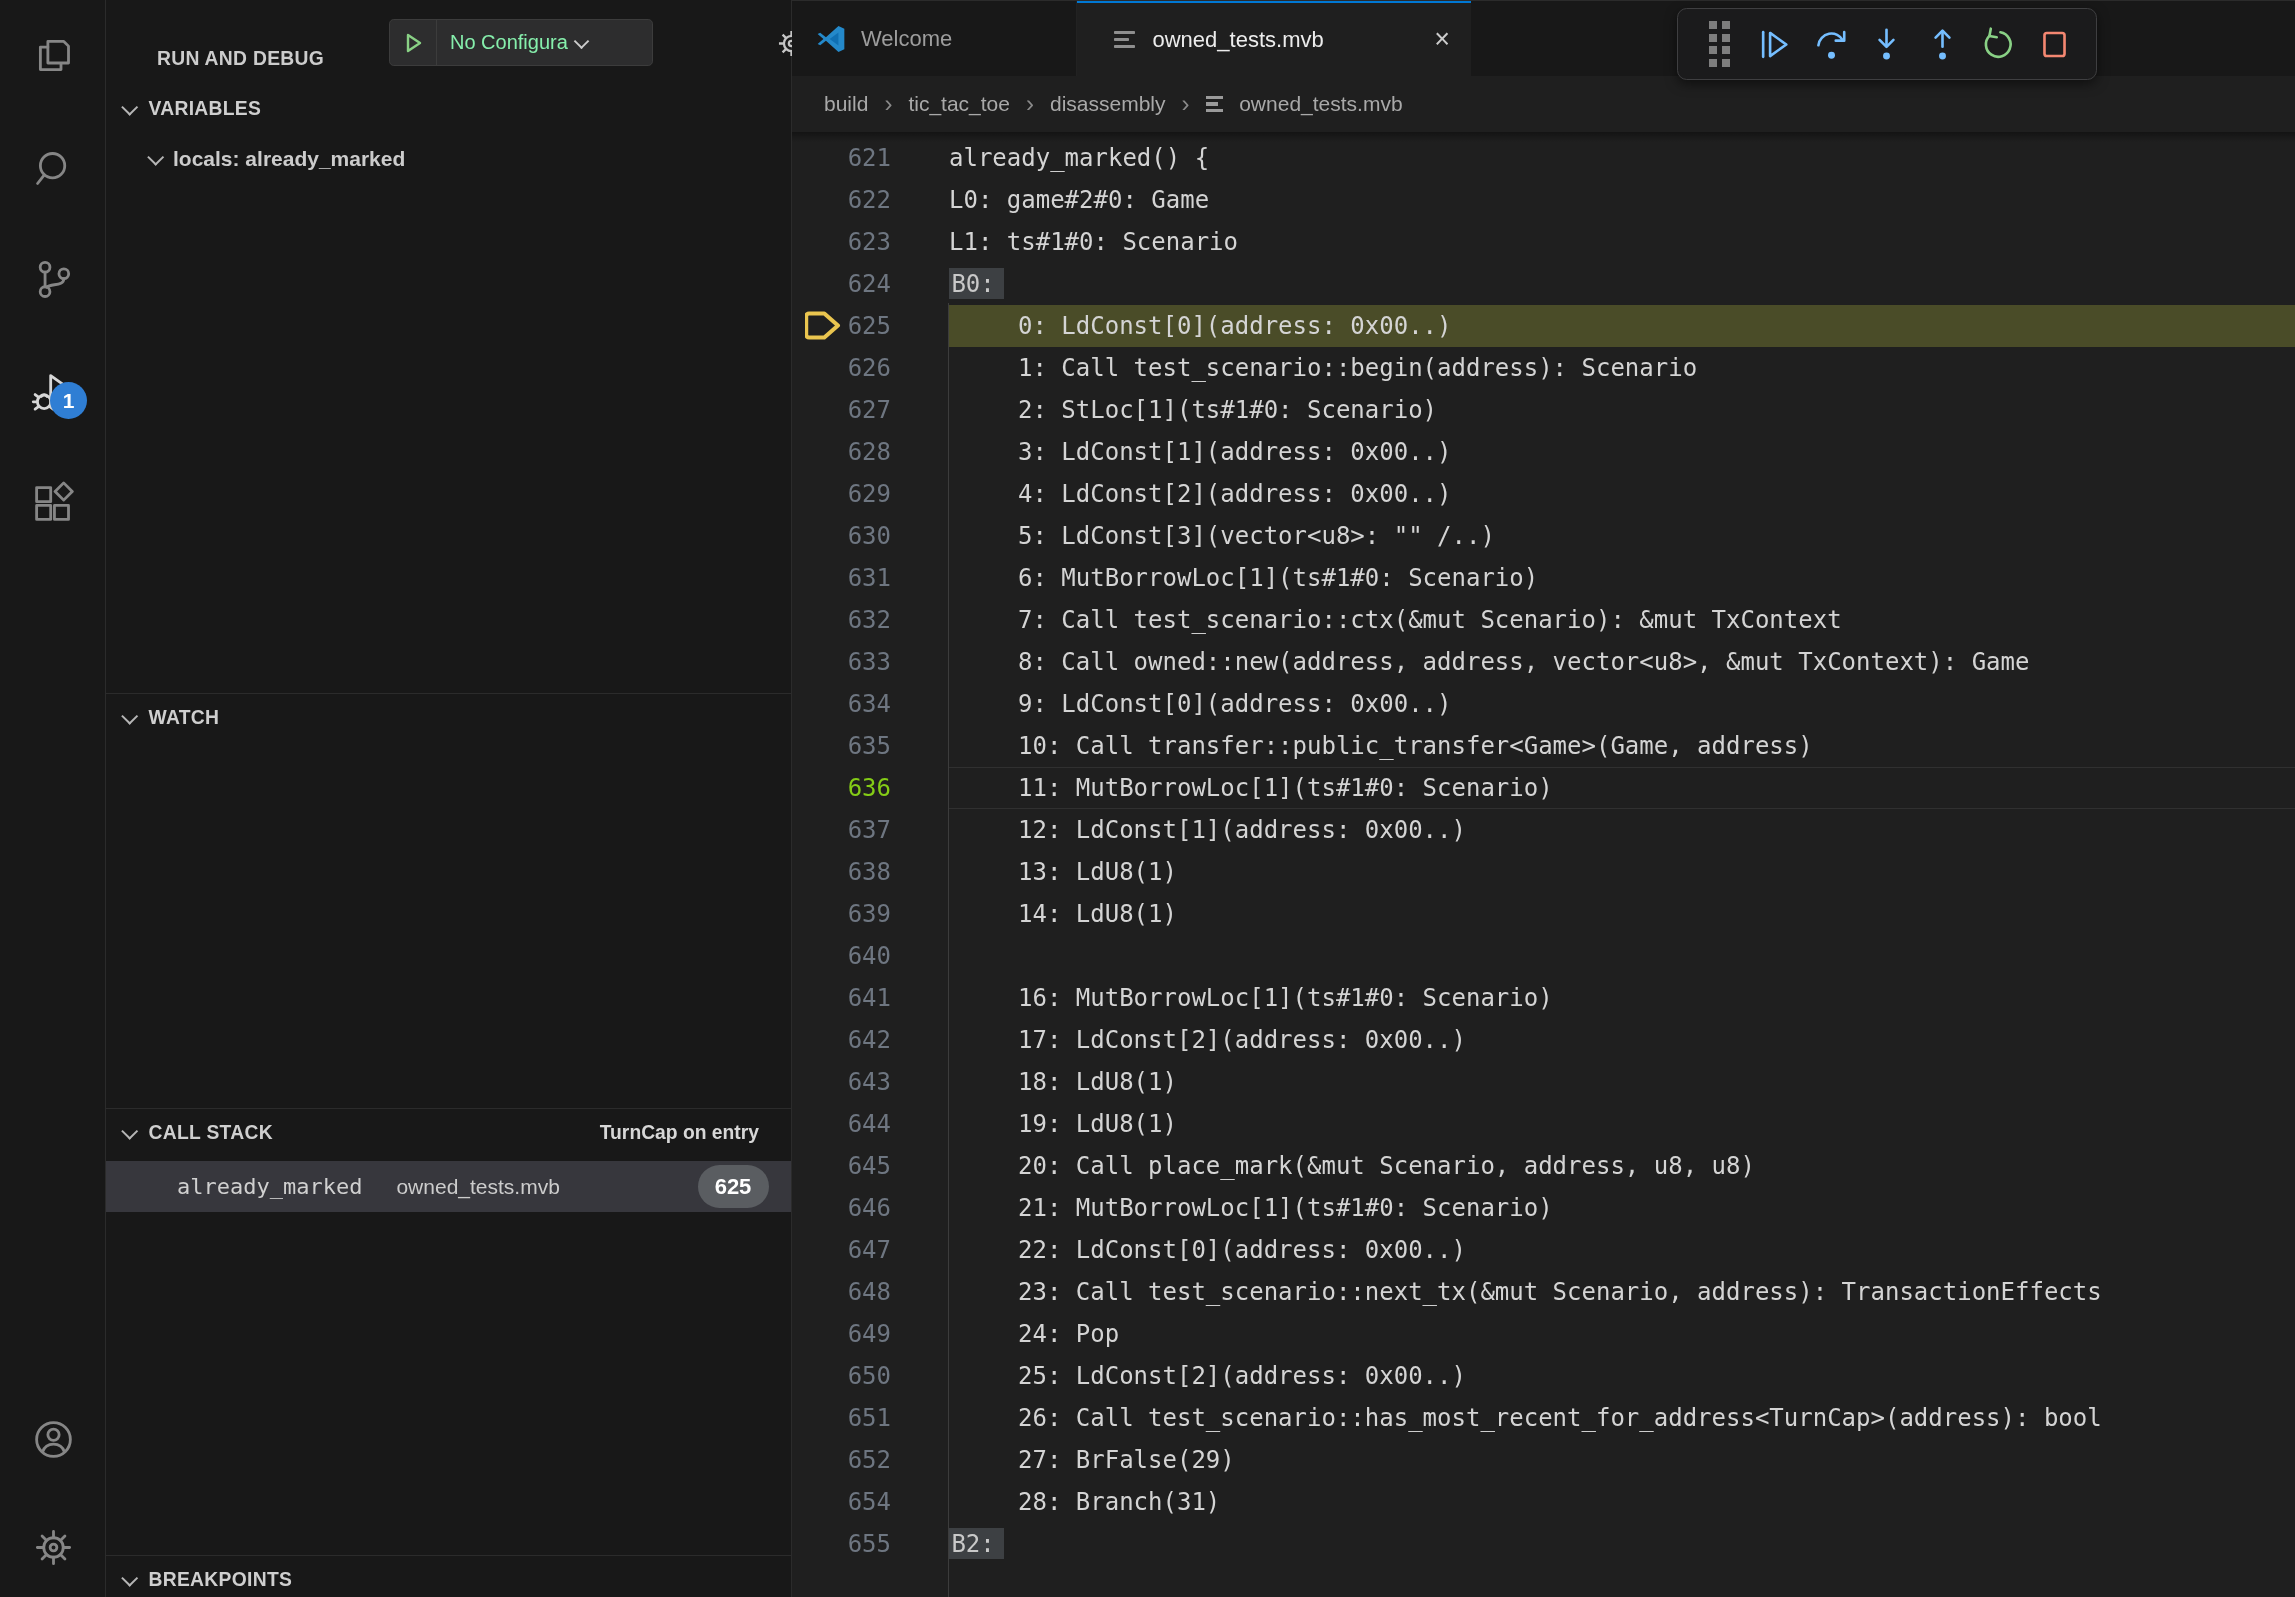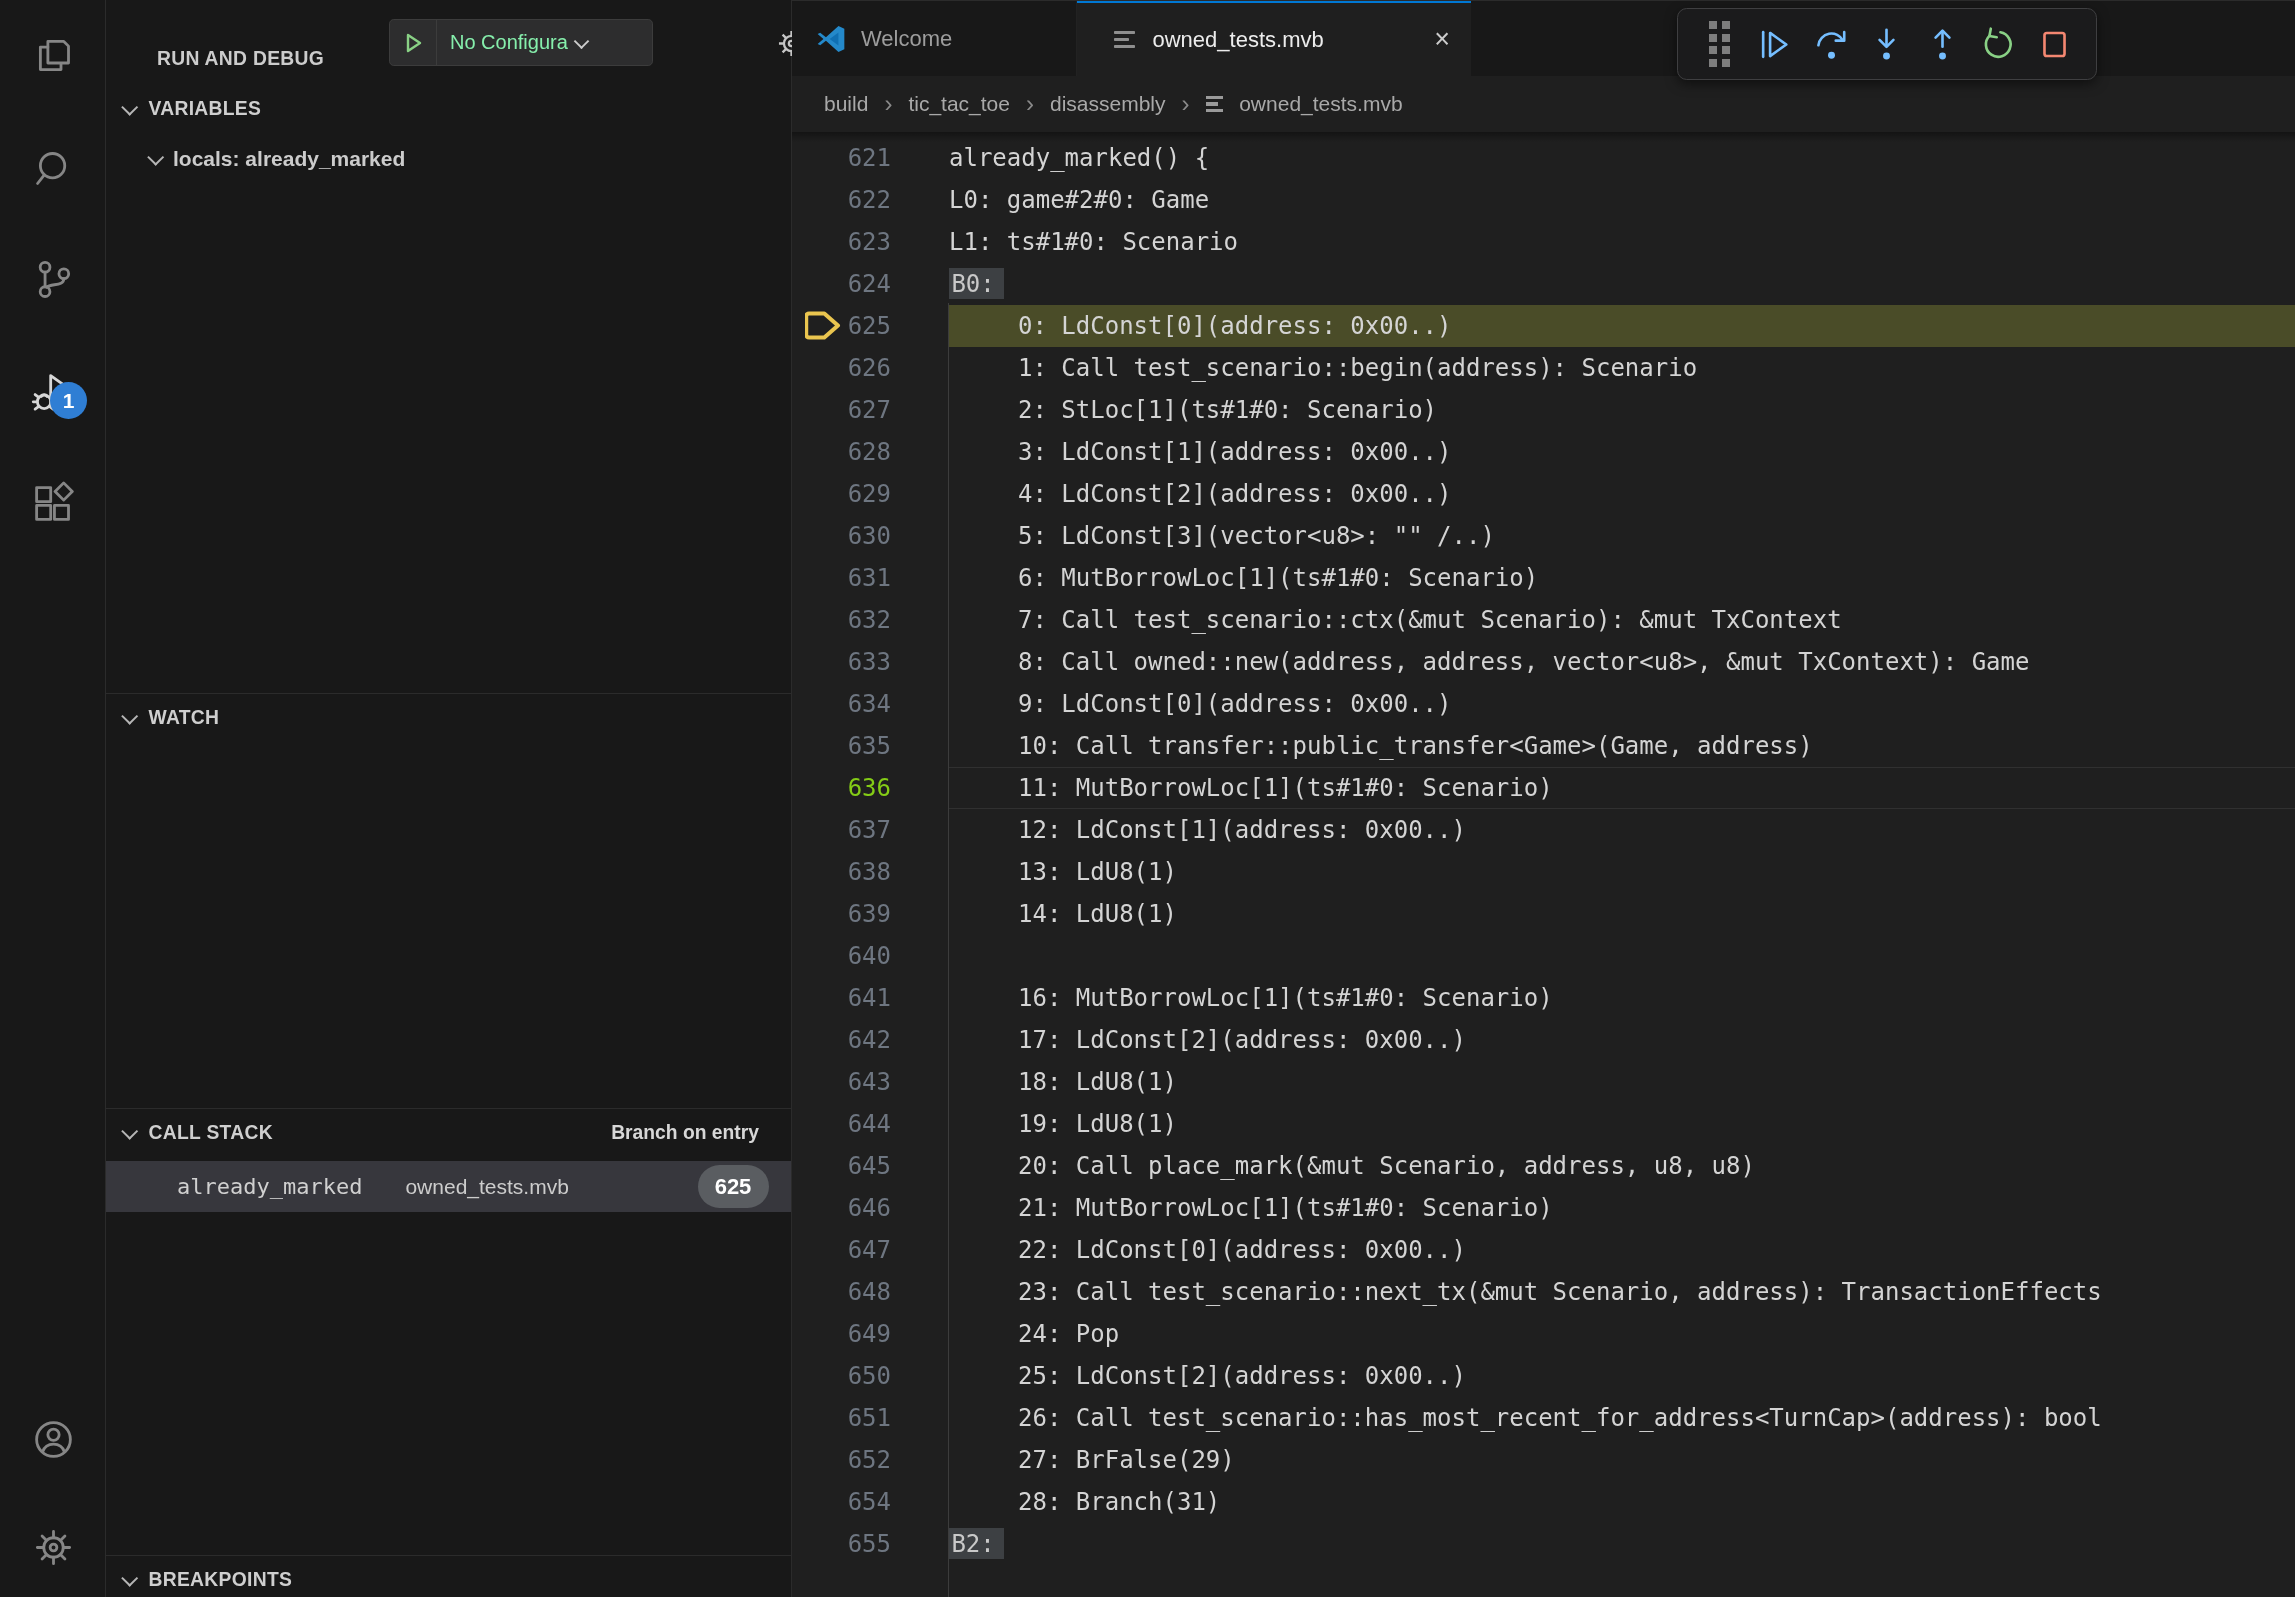--- a/index.html
+++ b/index.html
@@ -57,21 +57,21 @@
   .divider { position:absolute; left:0; width:100%; height:0.8px; background:#2b2b2b; }
 
   .vars-hdr { top:85px; }
   .locals-row { top:135px; height:48px; padding-left:42px; gap:13px; cursor:pointer; }
   .locals-row .label { font-size:21px; font-weight:600; color:#cccccc; }
 
   .watch-div { top:693px; } .watch-hdr { top:694px; }
   .cs-div { top:1108px; } .cs-hdr { top:1109px; }
   .cs-status { position:absolute; right:32px; font-size:19.3px; font-weight:700; color:#d7d7d7; }
   .cs-frame { top:1161px; height:51px; background:#37373d; padding-left:71px;
-    gap:43px; cursor:pointer; }
+    gap:34px; cursor:pointer; }
   .cs-frame .fname { font-family:"DejaVu Sans Mono", monospace; font-size:22px; color:#d0d0d0; }
   .cs-frame .ffile { font-size:21px; color:#cccccc; }
   .cs-line-badge { position:absolute; right:22.5px; top:4px; height:43px; min-width:71px;
     border-radius:22px; background:#5a5d61; color:#ffffff; font-size:22px; font-weight:700;
     display:flex; align-items:center; justify-content:center; padding:0 14.5px; }
   .bp-div { top:1555px; } .bp-hdr { top:1556px; }
 
   
   .editor-group { flex:1; height:100%; display:flex; flex-direction:column; background:#1f1f1f; }
 
@@ -230,21 +230,21 @@
     <div class="divider watch-div"></div>
     <div class="sb-row section-hdr watch-hdr">
       <span class="chev"></span>
       <span class="label">WATCH</span>
     </div>
 
     <div class="divider cs-div"></div>
     <div class="sb-row section-hdr cs-hdr">
       <span class="chev"></span>
       <span class="label">CALL STACK</span>
-      <span class="cs-status">Branch on entry</span>
+      <span class="cs-status">TurnCap on entry</span>
     </div>
     <div class="sb-row cs-frame">
       <span class="fname">already_marked</span>
       <span class="ffile">owned_tests.mvb</span>
       <span class="cs-line-badge">625</span>
     </div>
 
     <div class="divider bp-div"></div>
     <div class="sb-row section-hdr bp-hdr">
       <span class="chev"></span>

